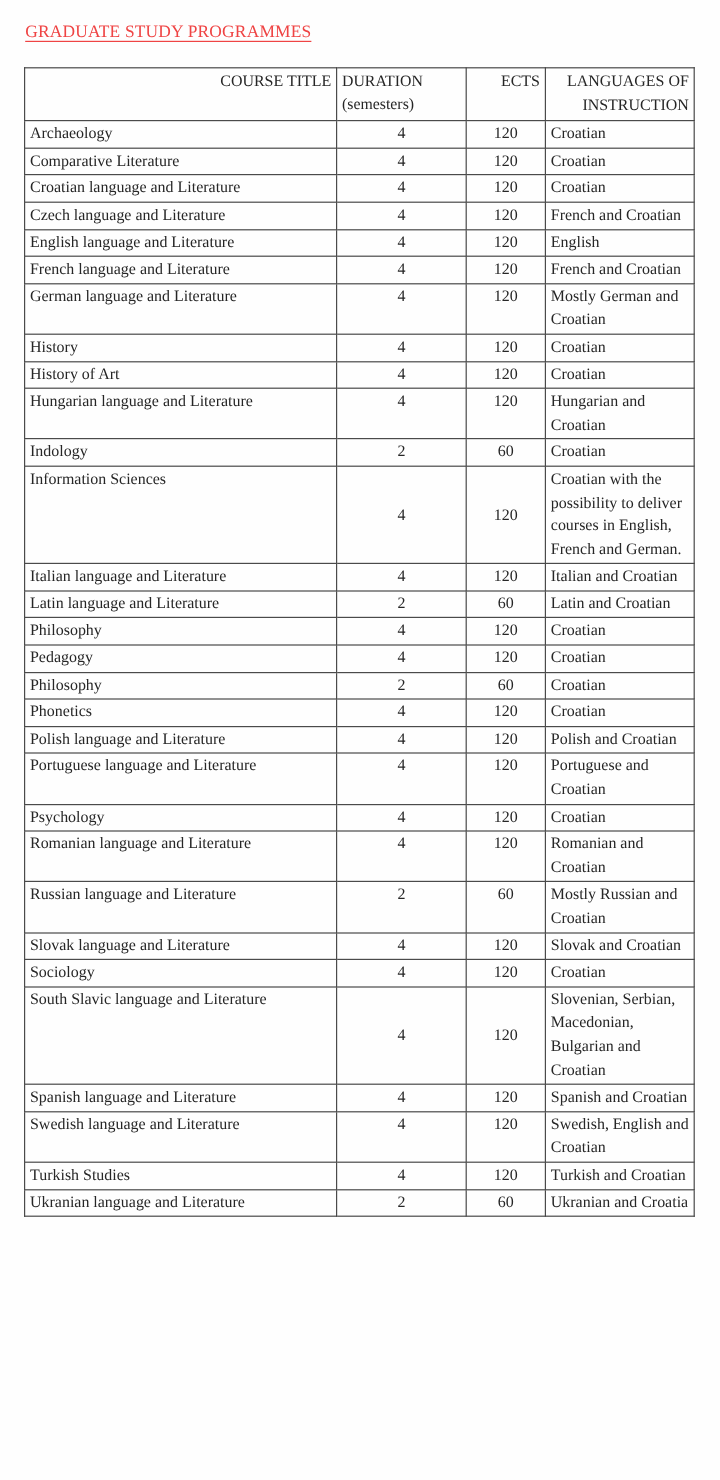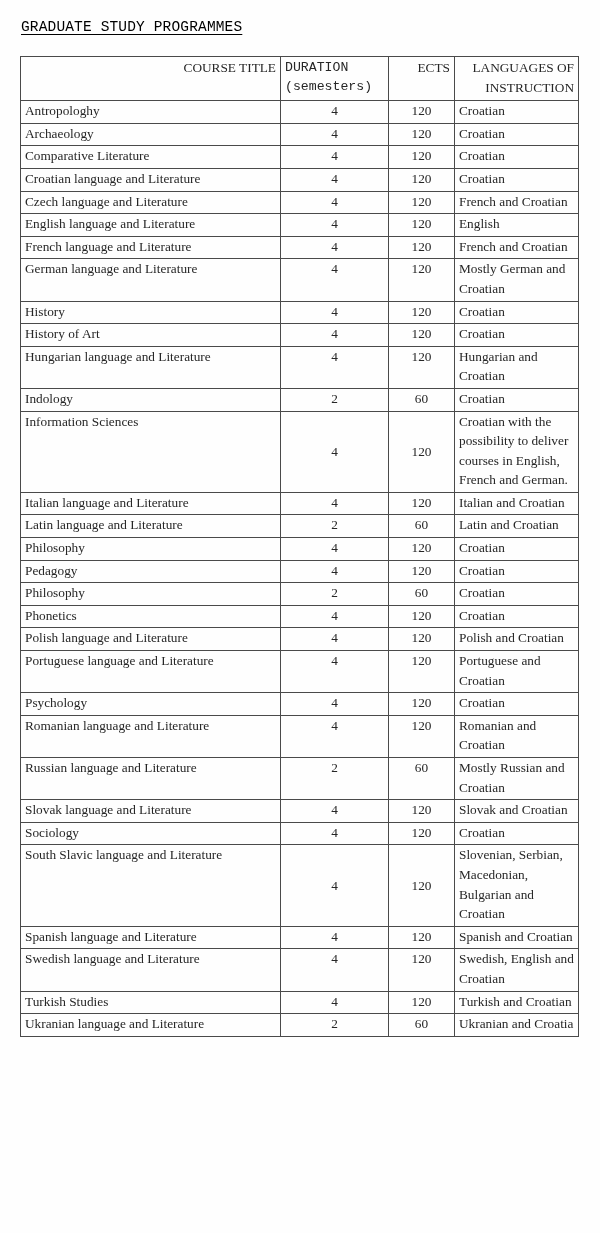--- a/index.html
+++ b/index.html
@@ -17,24 +17,24 @@
   .page {
     position: relative;
     width: 600px;
     height: 1233px;
     background: #fefefe;
   }
   .page-title {
     position: absolute;
     left: 21px;
     top: 19px;
-    font-family: Liberation Mono, monospace;
+    font-family: Liberation Serif, serif;
     font-size: 14.5px;
     letter-spacing: 0.15px;
-    color: #000000;
+    color: #ef4444;
     text-decoration: underline;
     text-underline-offset: 3px;
     white-space: nowrap;
   }
   .table-wrap {
     position: absolute;
     left: 20px;
     top: 56px;
     width: 558px;
   }
@@ -65,21 +65,21 @@
   thead th {
     font-weight: normal;
     text-align: left;
   }
   thead .cell {
     padding-top: 1px;
     padding-bottom: 3px;
     text-align: right;
   }
   th.h-duration .cell {
-    font-family: Liberation Mono, monospace;
+    font-family: Liberation Serif, serif;
     font-size: 13.2px;
     line-height: 19px;
     text-align: left;
   }
   th.h-ects .cell {
   }
   td.num {
     text-align: center;
   }
   td.num .cell {
@@ -122,34 +122,20 @@
             <div class="cell">ECTS</div>
           </th>
           <th class="h-lang">
             <div class="cell">LANGUAGES OF INSTRUCTION</div>
           </th>
         </tr>
       </thead>
       <tbody id="table-body">
           <tr>
             <td>
-              <div class="cell nowrap-title">Antropologhy</div>
-            </td>
-            <td class="num">
-              <div class="cell">4</div>
-            </td>
-            <td class="num">
-              <div class="cell">120</div>
-            </td>
-            <td>
-              <div class="cell">Croatian</div>
-            </td>
-          </tr>
-          <tr>
-            <td>
               <div class="cell nowrap-title">Archaeology</div>
             </td>
             <td class="num">
               <div class="cell">4</div>
             </td>
             <td class="num">
               <div class="cell">120</div>
             </td>
             <td>
               <div class="cell">Croatian</div>

